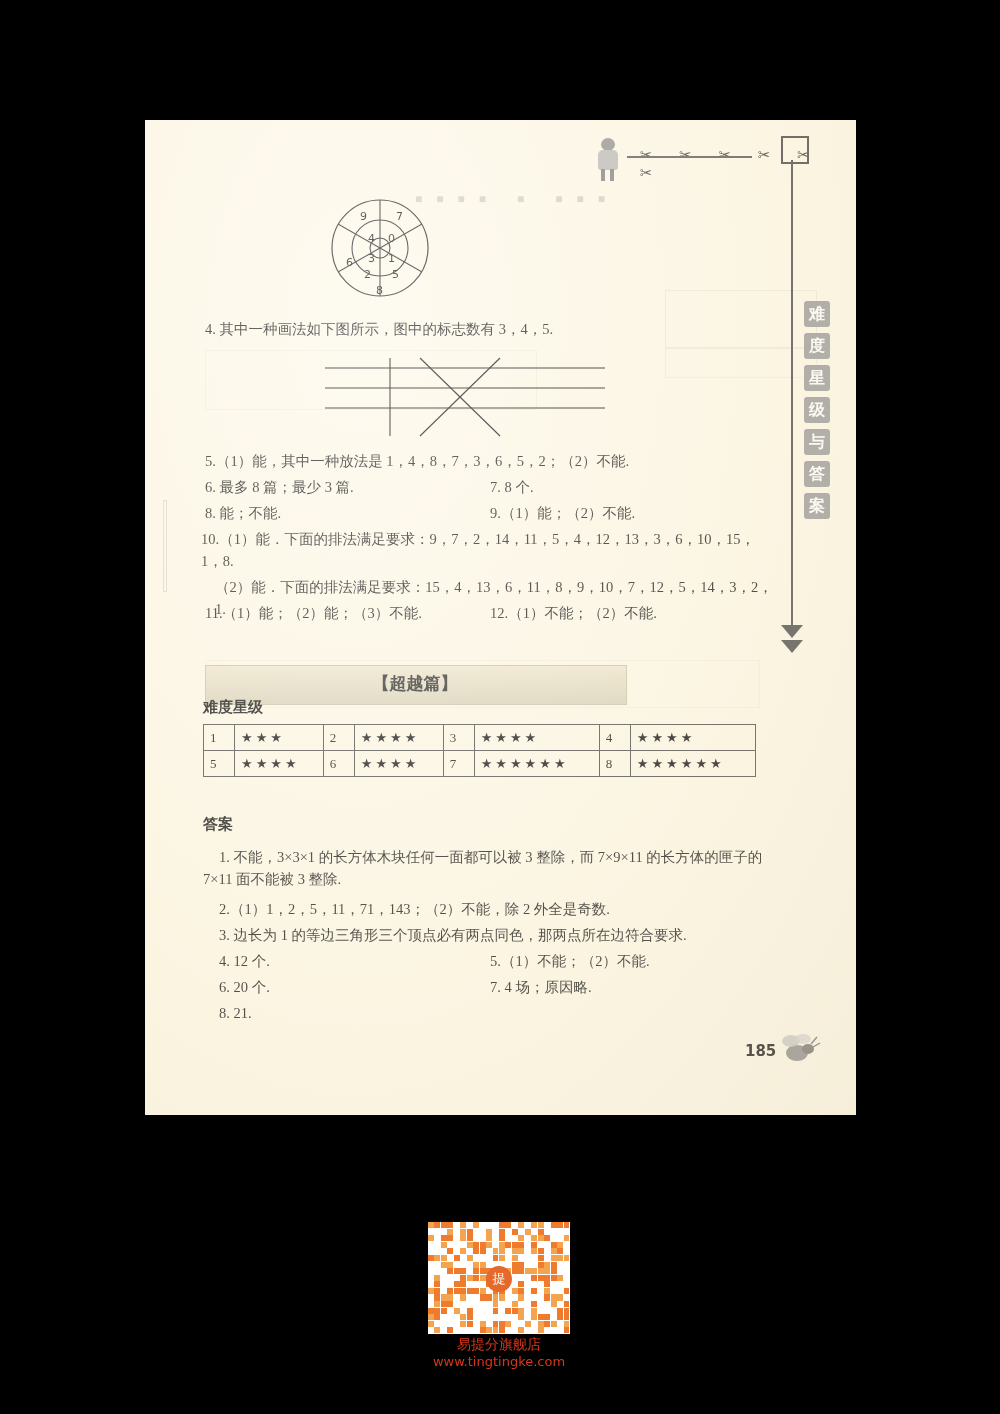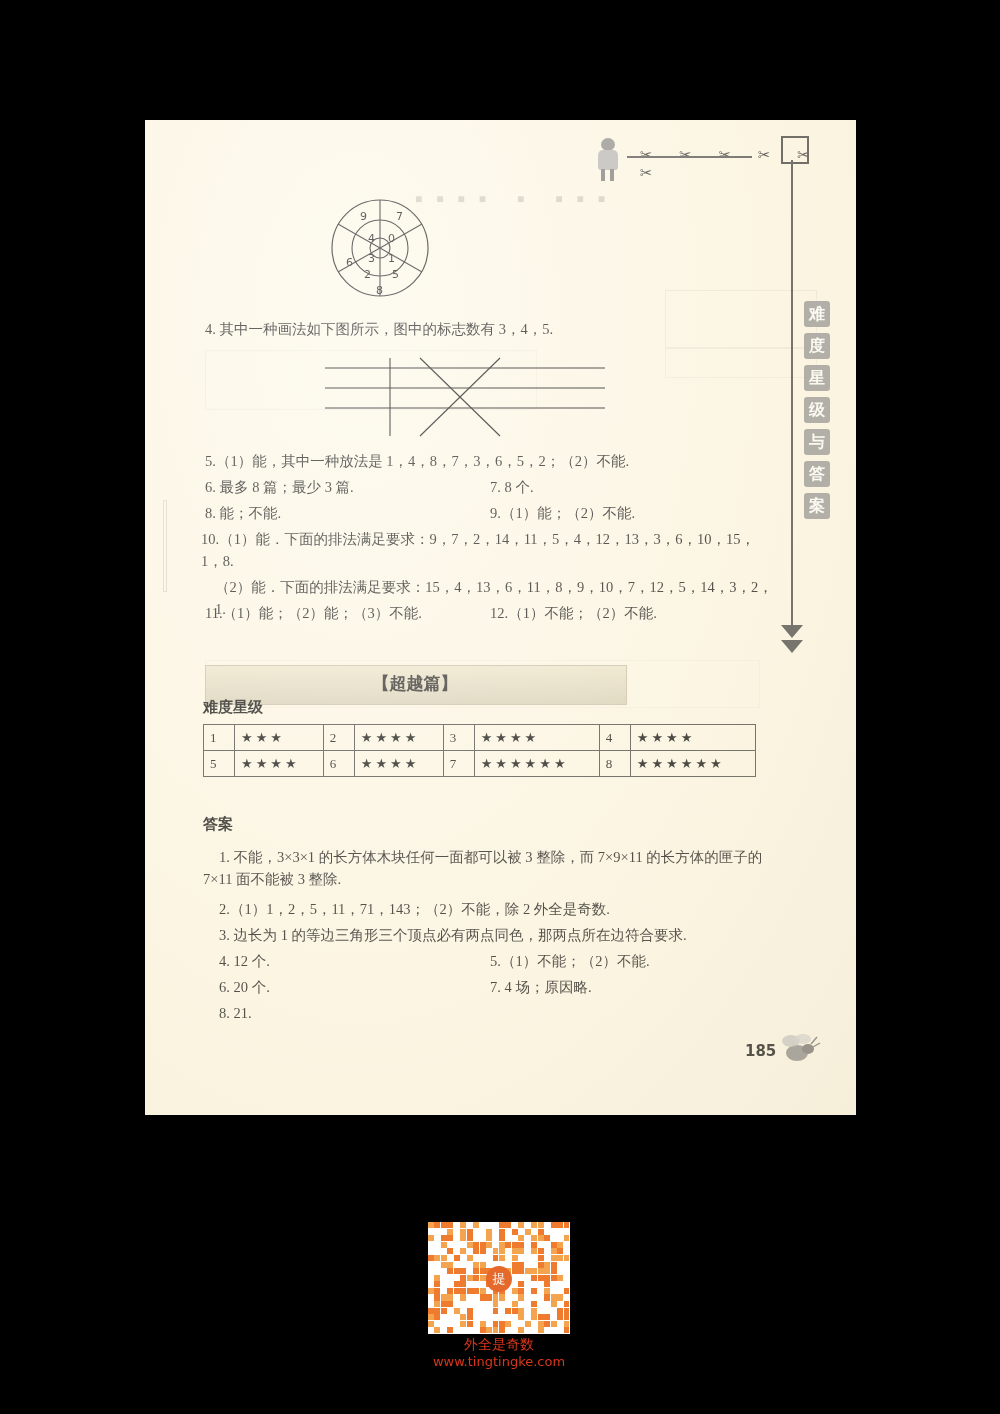--- a/index.html
+++ b/index.html
@@ -382,15 +382,15 @@
       <div class="px" style="left: 19.3636px; top: 105.412px; width: 5.95455px; height: 6.08824px; background: rgb(239, 123, 47);"></div>
       <div class="px" style="left: 51.6364px; top: 105.412px; width: 5.95455px; height: 6.08824px; background: rgb(239, 123, 47);"></div>
       <div class="px" style="left: 58.0909px; top: 105.412px; width: 5.95455px; height: 6.08824px; background: rgb(244, 163, 79);"></div>
       <div class="px" style="left: 64.5455px; top: 105.412px; width: 5.95455px; height: 6.08824px; background: rgb(244, 163, 79);"></div>
       <div class="px" style="left: 71px; top: 105.412px; width: 5.95455px; height: 6.08824px; background: rgb(239, 123, 47);"></div>
       <div class="px" style="left: 90.3636px; top: 105.412px; width: 5.95455px; height: 6.08824px; background: rgb(244, 163, 79);"></div>
       <div class="px" style="left: 109.727px; top: 105.412px; width: 5.95455px; height: 6.08824px; background: rgb(244, 163, 79);"></div>
       <div class="px" style="left: 135.545px; top: 105.412px; width: 5.95455px; height: 6.08824px; background: rgb(239, 123, 47);"></div>
       <div style="position: absolute; left: 58px; top: 44px; width: 26px; height: 26px; border-radius: 50%; background: rgb(228, 105, 42); color: rgb(255, 255, 255); font-size: 13px; line-height: 26px; text-align: center; font-family: &quot;DejaVu Sans&quot;, sans-serif;">提</div>
     </div>
-  <div class="shop">外全是奇数</div>
+  <div class="shop">易提分旗舰店</div>
   <div class="site">www.tingtingke.com</div>
 </div>
 
 </body></html>

